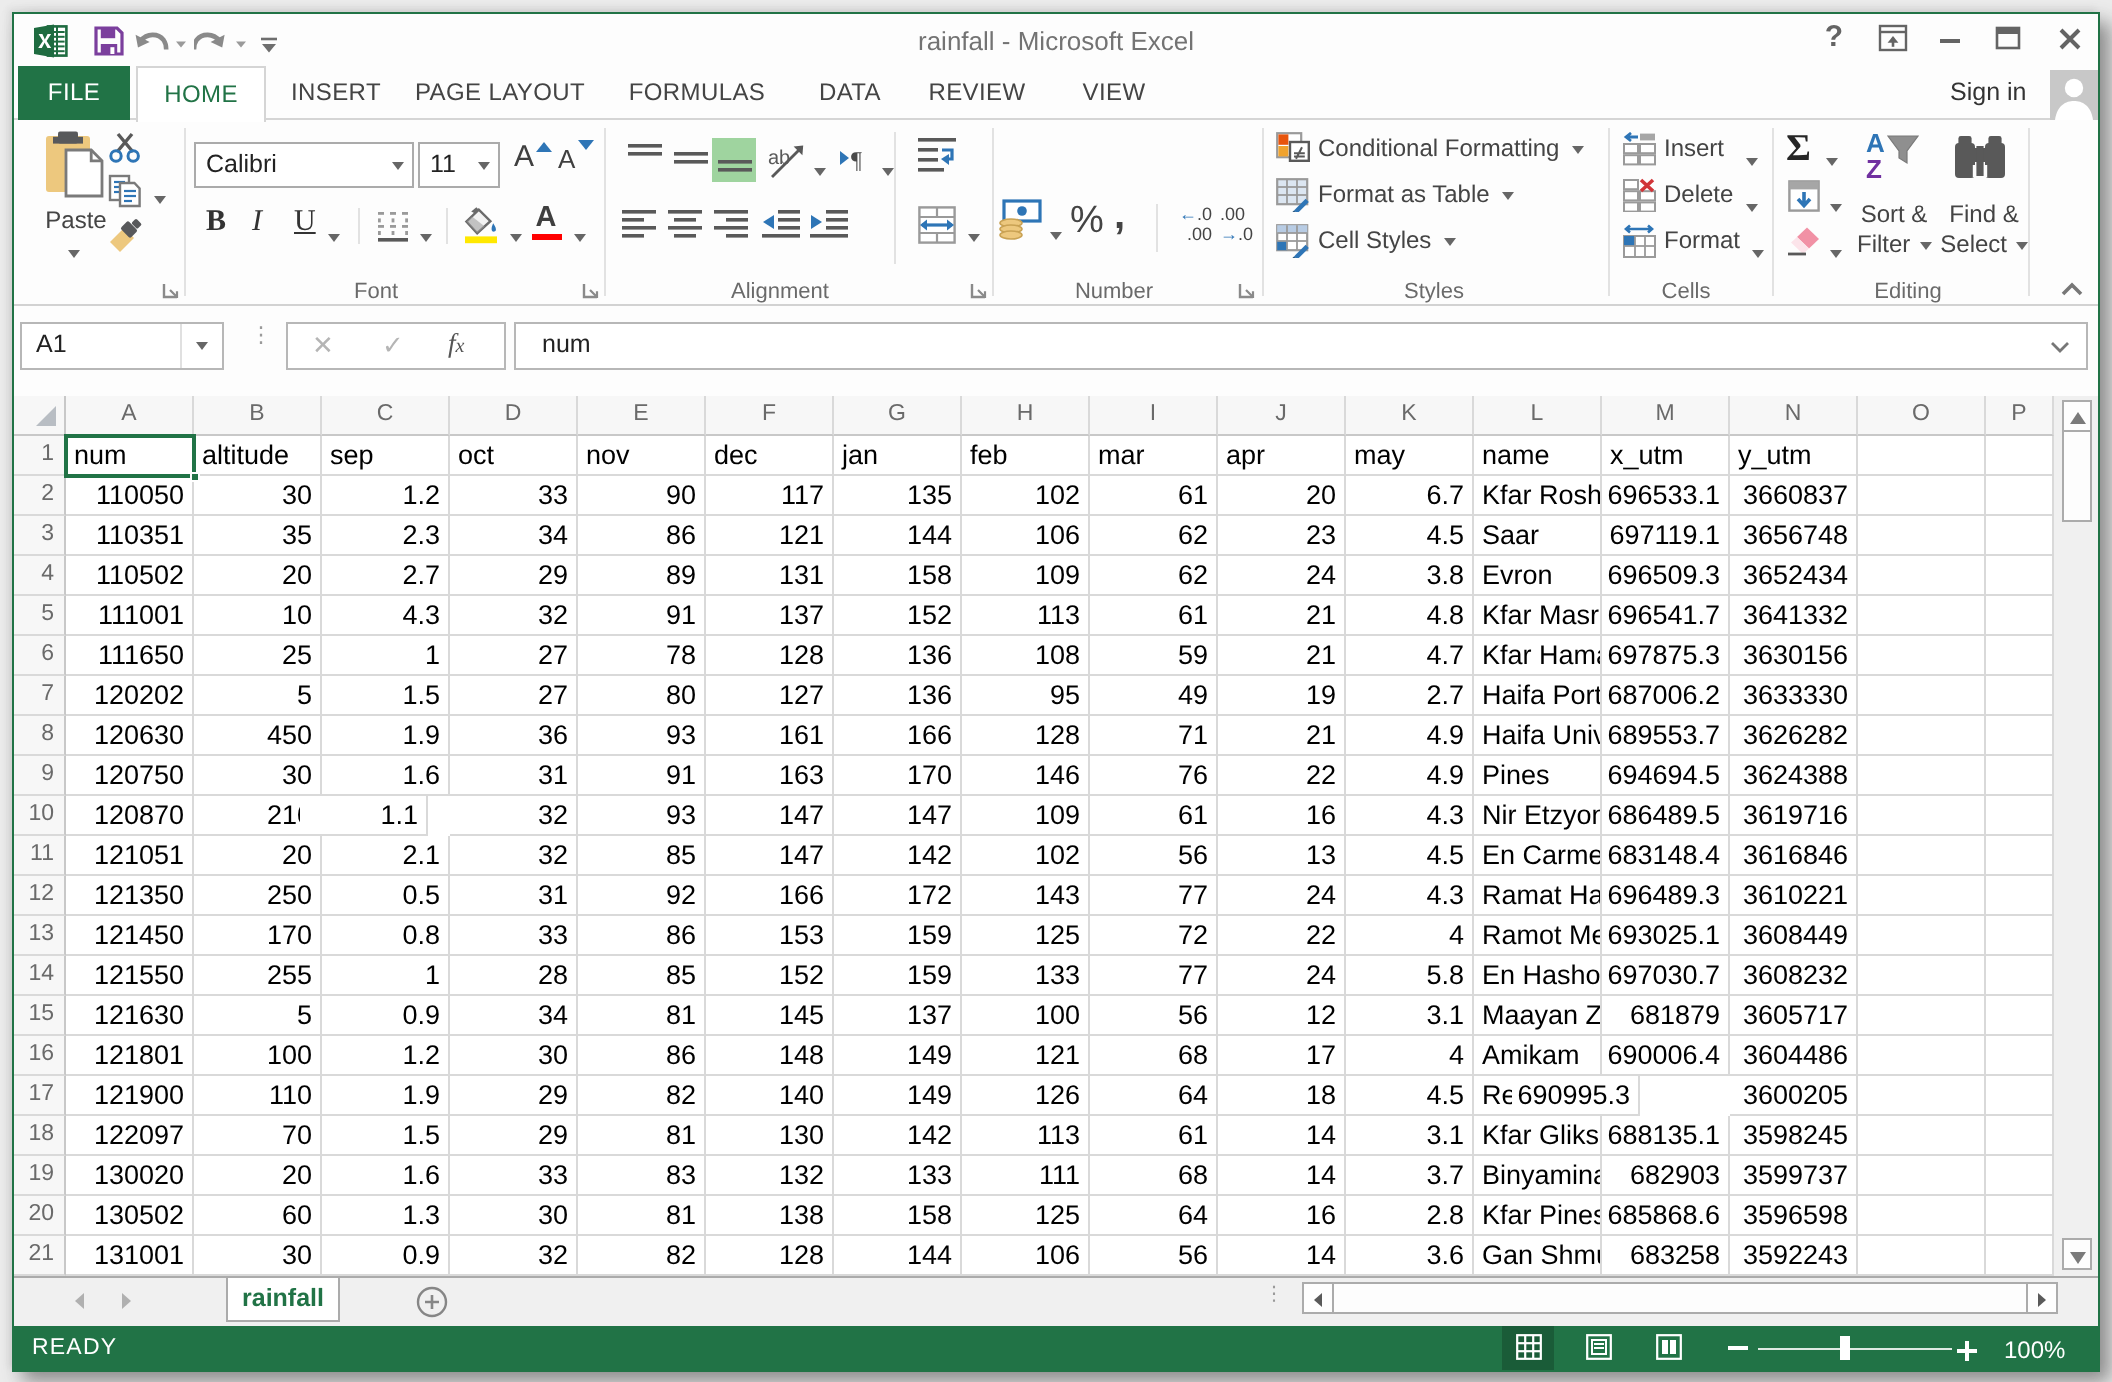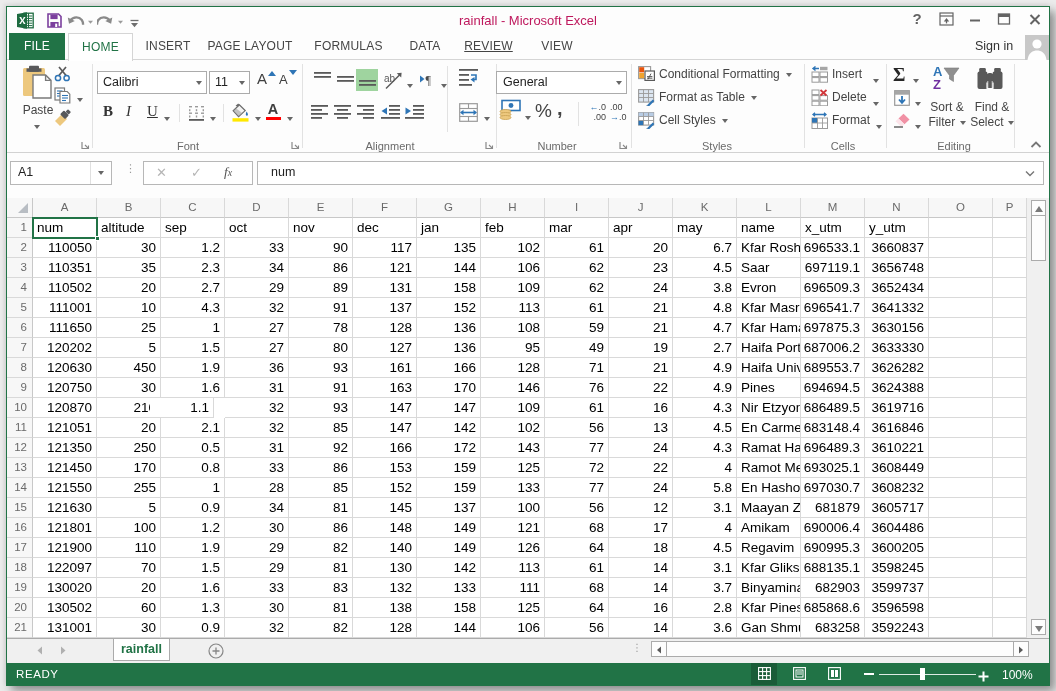--- a/index.html
+++ b/index.html
@@ -4,21 +4,21 @@
 <style>
   * { margin:0; padding:0; box-sizing:border-box; }
   html,body { width:1056px; height:691px; overflow:hidden; }
   body { background:#ececec; font-family:"Liberation Sans",sans-serif; position:relative; }
   .abs { position:absolute; }
   .window { position:absolute; left:6px; top:6px; width:1044px; height:680px;
     border:1px solid #217346; background:#fdfdfd;
     box-shadow: 5px 5px 9px rgba(60,60,60,.55), -2px -2px 3px rgba(120,120,120,.12); }
   
   .titlebar { position:absolute; left:0; top:0; width:1042px; height:26px; background:#fdfdfd; }
-  .title-text { position:absolute; left:0; right:0; top:6px; text-align:center; font-size:13px; color:#be185d; }
+  .title-text { position:absolute; left:0; right:0; top:6px; text-align:center; font-size:13px; color:#737373; }
   .qat-btn { position:absolute; top:4px; width:18px; height:18px; }
   .winctl { position:absolute; top:0; height:24px; color:#646464; text-align:center; }
   
   .tabrow { position:absolute; left:0; top:26px; width:1042px; height:27px; background:#fdfdfd; border-bottom:1px solid #d5d5d5; }
   .tab { position:absolute; top:0; height:27px; line-height:27px; font-size:12px; color:#444; text-align:center; letter-spacing:.2px; }
   .tab-file { background:#217346; color:#fff; }
   .tab-active { background:#fff; color:#217346; border:1px solid #d5d5d5; border-bottom:none; height:28px; z-index:3; }
   .signin { position:absolute; top:0; height:27px; line-height:26px; font-size:12.5px; color:#333; }
   
   .ribbon { position:absolute; left:0; top:53px; width:1042px; height:93px; background:#fdfdfd; border-bottom:1px solid #d2d2d2; font-size:12px; color:#444; }
@@ -138,21 +138,21 @@
     </div>
   </div>
 
   <div class="tabrow">
     <div class="tab tab-file" style="left:2px; width:56px;">FILE</div>
     <div class="tab tab-active" style="left:61px; width:65px;">HOME</div>
     <div class="tab" style="left:133px; width:56px;">INSERT</div>
     <div class="tab" style="left:195px; width:96px;">PAGE LAYOUT</div>
     <div class="tab" style="left:303px; width:77px;">FORMULAS</div>
     <div class="tab" style="left:393px; width:50px;">DATA</div>
-    <div class="tab" style="left:450px; width:63px;text-decoration:underline;">REVIEW</div>
+    <div class="tab" style="left:450px; width:63px;">REVIEW</div>
     <div class="tab" style="left:525px; width:50px;">VIEW</div>
     <div class="signin" style="left:968px;">Sign in</div>
     <div style="position:absolute; left:1018px; top:2px; width:24px; height:25px; background:#c8c8c8;">
       <svg width="24" height="25" viewBox="0 0 24 25">
         <circle cx="12" cy="9" r="4.6" fill="#fff"></circle>
         <path d="M2.5 25 C3.5 17.5 8 15.5 12 15.5 C16 15.5 20.5 17.5 21.5 25 Z" fill="#fff"></path>
       </svg>
     </div>
   </div>
 
@@ -391,23 +391,20 @@
     <div class="abs" style="left:477px; top:51px;"><span class="darr"></span></div>
     <div class="glabel" style="left:353px; width:60px;">Alignment</div>
     <div class="launcher" style="left:478px;">
       <svg width="9" height="9" viewBox="0 0 9 9">
           <path d="M1 1 V7.5 H7.5" fill="none" stroke="#8a8a8a" stroke-width="1.2"></path>
           <path d="M4 4 L7.5 7.5 M7.5 4.6 V7.5 H4.6" fill="none" stroke="#8a8a8a" stroke-width="1.1"></path>
         </svg>
     </div>
     <div class="gsep" style="left:489px;"></div>
 
-    <div class="combo" style="left:489px; top:11px; width:131px; height:23px; line-height:21px; padding-left:6px;">
-      <span>General</span><span class="arr darr"></span>
-    </div>
     <div class="ricon" style="left:492px; top:39px;">
       <svg width="22" height="22" viewBox="0 0 22 22">
         <rect x="3" y="1.5" width="18" height="10" fill="#fff" stroke="#2e75b6" stroke-width="1.6"></rect>
         <circle cx="12" cy="6.5" r="2.4" fill="#2e75b6"></circle>
         <g fill="#edc87e" stroke="#c9a254" stroke-width="0.8">
           <ellipse cx="6.5" cy="12.5" rx="5.5" ry="2"></ellipse>
             <ellipse cx="6.5" cy="15.5" rx="5.5" ry="2"></ellipse>
             <ellipse cx="6.5" cy="18.5" rx="5.5" ry="2"></ellipse>
         </g>
       </svg>
@@ -887,21 +884,21 @@
         <div class="cell num" style="left: 154px; top: 340px; width: 64px; height: 20px;">1.9</div>
         <div class="cell num" style="left: 218px; top: 340px; width: 64px; height: 20px;">29</div>
         <div class="cell num" style="left: 282px; top: 340px; width: 64px; height: 20px;">82</div>
         <div class="cell num" style="left: 346px; top: 340px; width: 64px; height: 20px;">140</div>
         <div class="cell num" style="left: 410px; top: 340px; width: 64px; height: 20px;">149</div>
         <div class="cell num" style="left: 474px; top: 340px; width: 64px; height: 20px;">126</div>
         <div class="cell num" style="left: 538px; top: 340px; width: 64px; height: 20px;">64</div>
         <div class="cell num" style="left: 602px; top: 340px; width: 64px; height: 20px;">18</div>
         <div class="cell num" style="left: 666px; top: 340px; width: 64px; height: 20px;">4.5</div>
         <div class="cell txt" style="left: 730px; top: 340px; width: 64px; height: 20px;">Regavim</div>
-        <div class="cell num" style="left: 794px; top: 340px; width: 64px; height: 20px;">690995.3</div>
+        <div class="cell num" style="left: 749px; top: 340px; width: 64px; height: 20px;">690995.3</div>
         <div class="cell num" style="left: 858px; top: 340px; width: 64px; height: 20px;">3600205</div>
         <div class="cell num" style="left: 922px; top: 340px; width: 64px; height: 20px;"></div>
         <div class="cell num" style="left: 986px; top: 340px; width: 34px; height: 20px;"></div>
         <div class="rowhdr" style="left: 0px; top: 360px; width: 26px; height: 20px;">18</div>
         <div class="cell num" style="left: 26px; top: 360px; width: 64px; height: 20px;">122097</div>
         <div class="cell num" style="left: 90px; top: 360px; width: 64px; height: 20px;">70</div>
         <div class="cell num" style="left: 154px; top: 360px; width: 64px; height: 20px;">1.5</div>
         <div class="cell num" style="left: 218px; top: 360px; width: 64px; height: 20px;">29</div>
         <div class="cell num" style="left: 282px; top: 360px; width: 64px; height: 20px;">81</div>
         <div class="cell num" style="left: 346px; top: 360px; width: 64px; height: 20px;">130</div>

